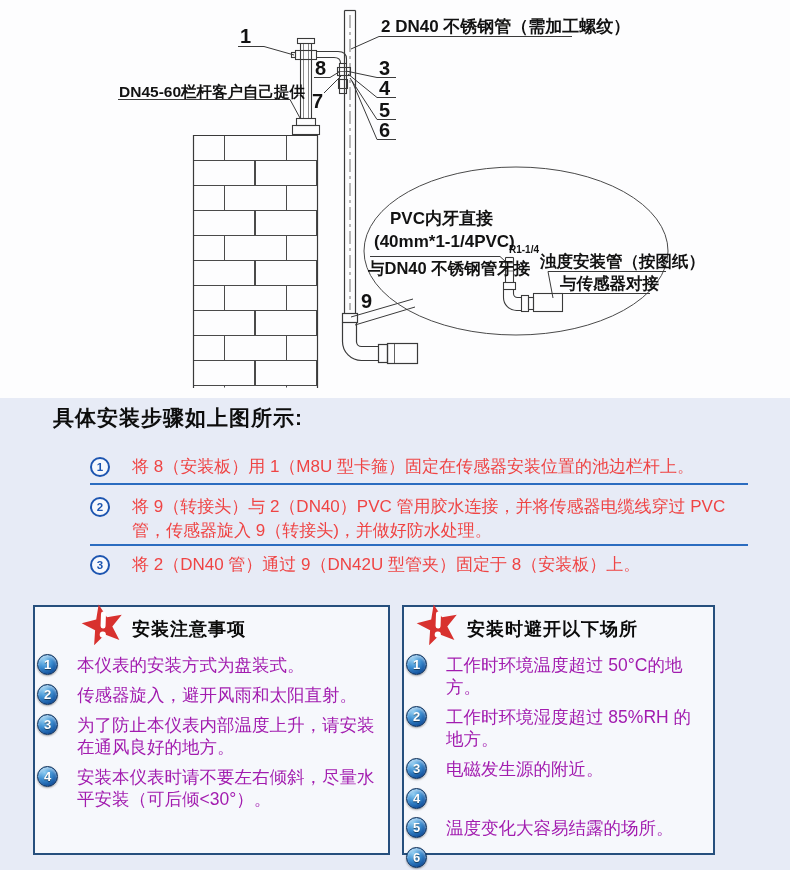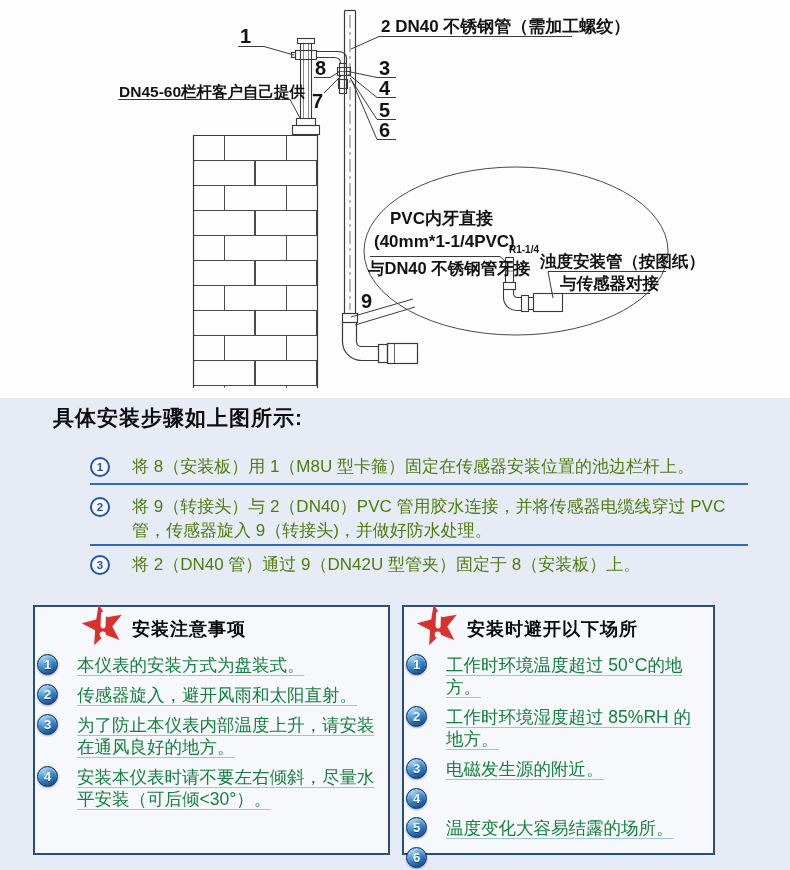--- a/index.html
+++ b/index.html
@@ -10,41 +10,41 @@
   .diagram{position:absolute;left:0;top:0;width:790px;height:398px;background:#fdfdfe;}
   .diagram svg text{fill:#121212;font-weight:bold;font-family:"Liberation Sans","DejaVu Sans",sans-serif;}
 
   
   .lower-bg{position:absolute;left:0;top:398px;width:790px;height:472px;background:#e7ebf6;}
 
   .steps-title{position:absolute;left:53px;top:404px;font-size:21px;font-weight:bold;color:#0d0d0d;letter-spacing:1px;}
 
   .step-row{position:absolute;left:90px;width:660px;display:flex;align-items:flex-start;}
   .step-row .circ{flex:0 0 auto;width:16px;height:16px;margin-top:2px;margin-right:22px;border:2px solid #1d55b0;border-radius:50%;color:#1d55b0;font-size:11.5px;font-weight:bold;display:flex;align-items:center;justify-content:center;background:#f6f8fd;}
-  .step-row p{margin:0;font-size:17px;line-height:24px;color:#4d7c0f;}
+  .step-row p{margin:0;font-size:17px;line-height:24px;color:#ef4444;}
   .divider{position:absolute;left:90px;width:658px;height:2px;background:#2b6cc0;}
 
   
   .panel{position:absolute;top:605px;height:250px;background:#f6f8fc;border:2px solid #264f7d;box-sizing:border-box;overflow:visible;}
   .panel-left{left:33px;width:357px;}
   .panel-right{left:402px;width:313px;}
   .panel-header{display:flex;align-items:center;height:44px;}
   .panel-left .panel-header{padding-left:46px;}
   .panel-right .panel-header{padding-left:12px;}
   .star{width:44px;height:46px;margin-top:-8px;margin-right:7px;flex:0 0 auto;}
   .panel-title{font-size:18px;font-weight:bold;color:#0b0b0b;letter-spacing:1px;}
   .panel-body{padding:3px 8px 0 2px;}
   .p-item{display:flex;align-items:flex-start;margin-bottom:8px;}
   .ball{flex:0 0 auto;width:21px;height:21px;margin-right:19px;border-radius:50%;
         background:radial-gradient(circle at 34% 28%, #8ecdf2 0%, #3c8ed2 40%, #11509c 75%, #072e60 100%);
         border:1px solid #0a2c56;box-sizing:border-box;
         color:#fff;font-size:13px;font-weight:bold;display:flex;align-items:center;justify-content:center;
         text-shadow:0 1px 1px rgba(0,0,0,.55);box-shadow:inset 0 2px 3px rgba(255,255,255,.55), 0 1px 2px rgba(0,0,0,.35);}
-  .p-item span.txt{font-size:17.5px;line-height:22px;color:#15803d;
-        text-decoration:underline;text-decoration-color:#9cc2e5;text-decoration-thickness:1px;text-underline-offset:4px;}
+  .p-item span.txt{font-size:17.5px;line-height:22px;color:#a21caf;
+        text-decoration-color:#9cc2e5;text-decoration-thickness:1px;text-underline-offset:4px;}
 </style>
 </head>
 <body>
 
 <div class="page">
 
   <div class="diagram">
     <svg width="790" height="398" viewBox="0 0 790 398">
       <defs>
         <pattern id="brick" x="193" y="135" width="62" height="50" patternUnits="userSpaceOnUse">

